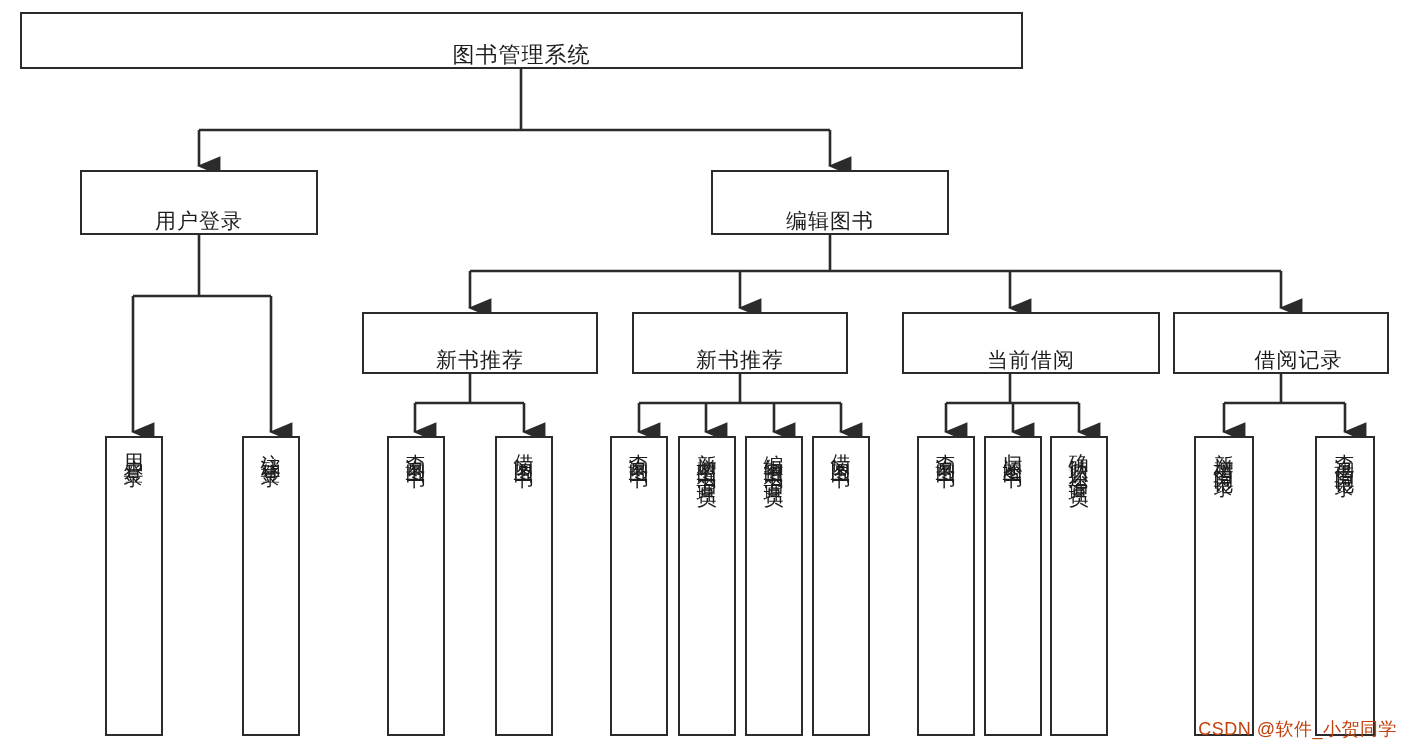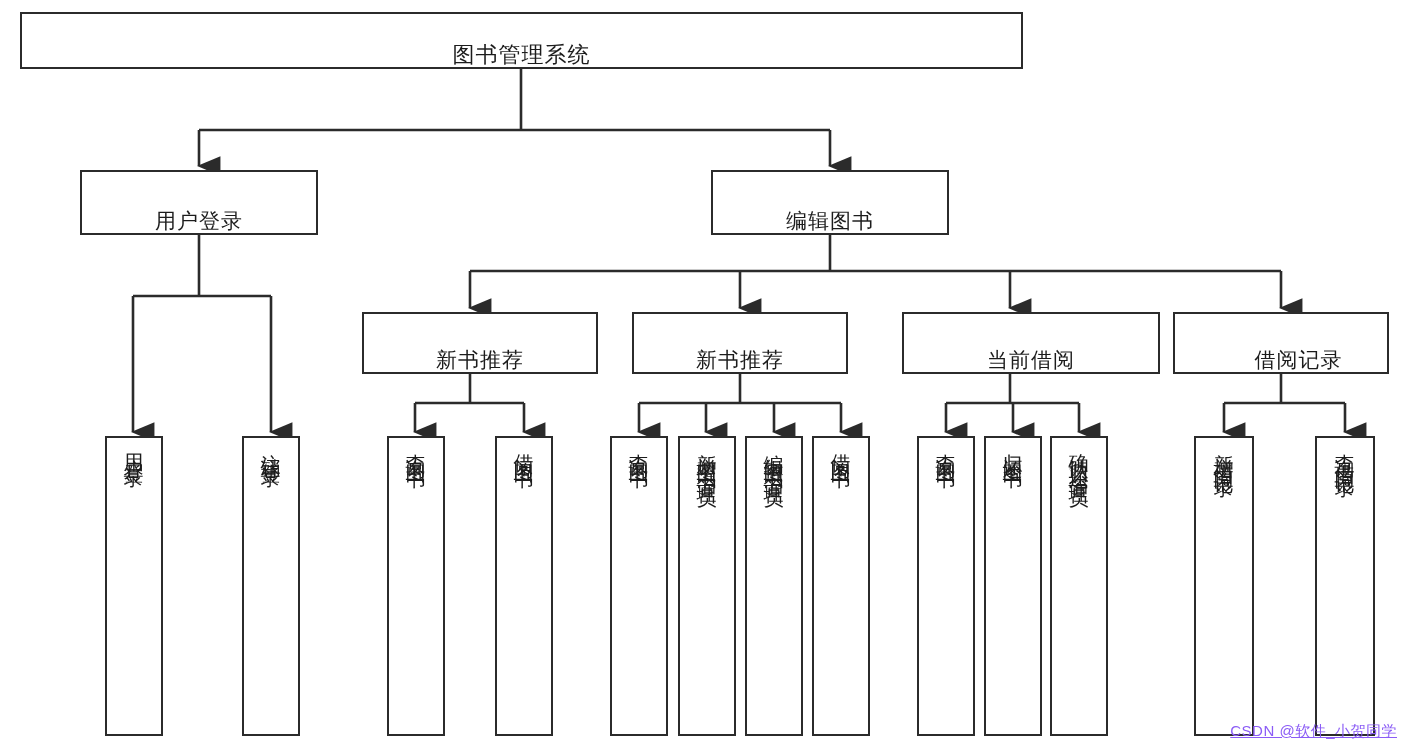--- a/index.html
+++ b/index.html
@@ -45,26 +45,25 @@
     font-size:20px;
     letter-spacing:5px;
     line-height:1;
     margin-top:0;
   }
 
   .watermark{
     position:absolute;
     right:8px;
     bottom:6px;
-    font-size:15px;
-    color:#8b5cf6;
+    font-size:18px;
+    color:#c2410c;
     letter-spacing:0.5px;
     white-space:nowrap;
     pointer-events:none;
-    text-decoration:underline;
   }
 </style>
 </head>
 <body>
 
 <div id="diagram-root">
 
   <svg id="edges" viewBox="0 0 1405 747">
     <defs>
       <marker id="arrow" viewBox="0 0 12 12" refX="6" refY="11" markerWidth="9" markerHeight="11" orient="auto-start-reverse">

